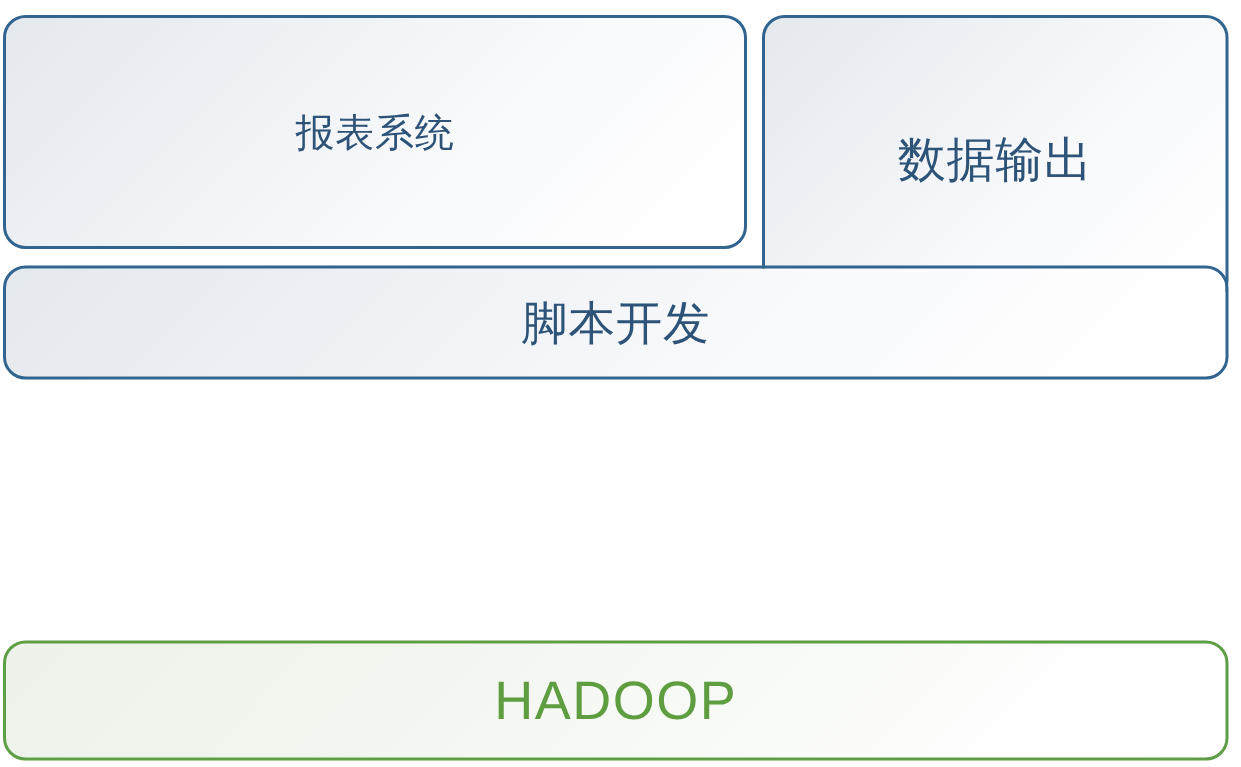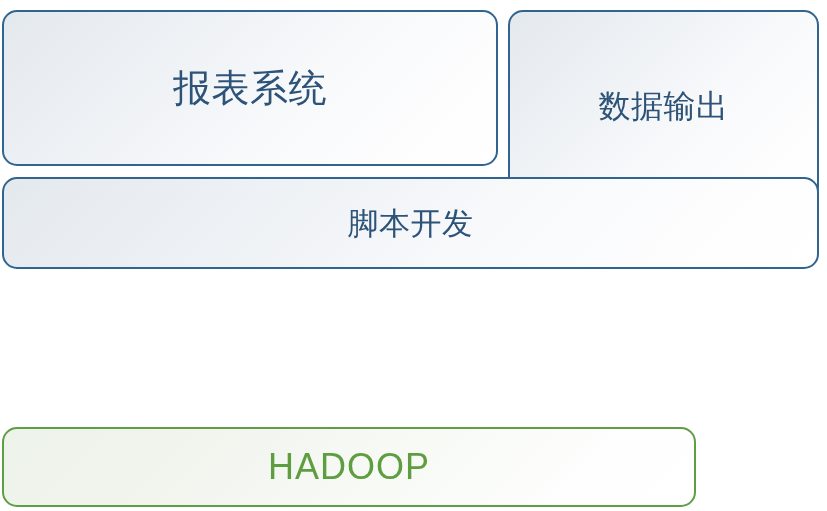--- a/index.html
+++ b/index.html
@@ -79,43 +79,43 @@
   }
   .theme-green .layer-label {
     color: #5E9E41;
   }
 
   
   #box-report-system {
     left: 2px;  top: 10px;
     width: 496px; height: 156px;
   }
-  #box-report-system .layer-label { font-size: 38px; }
+  #box-report-system .layer-label { font-size: 26px; }
 
   #box-data-output {
     left: 508px; top: 10px;
     width: 311px; height: 192px; text-align: right;
   }
   #box-data-output .layer-label { font-size: 32px; }
 
   #box-script-dev {
     left: 2px;  top: 177px;
-    width: 817px; height: 92px;
+    width: 817px; height: 76px;
   }
   #box-script-dev .layer-label { font-size: 31px; }
 
   #box-template-lib {
     left: 2px;  top: 265px;
     width: 817px; height: 155px;
   }
   #box-template-lib .layer-label { font-size: 33px; }
 
   #box-hadoop {
     left: 2px;  top: 427px;
-    width: 694px; height: 80px;
+    width: 817px; height: 80px;
   }
   #box-hadoop .layer-label {
     font-size: 36px;
     font-family: "Liberation Sans Narrow", "Liberation Sans", "DejaVu Sans", sans-serif;
     letter-spacing: 1px;
   }
 </style>
 </head>
 <body>
 

